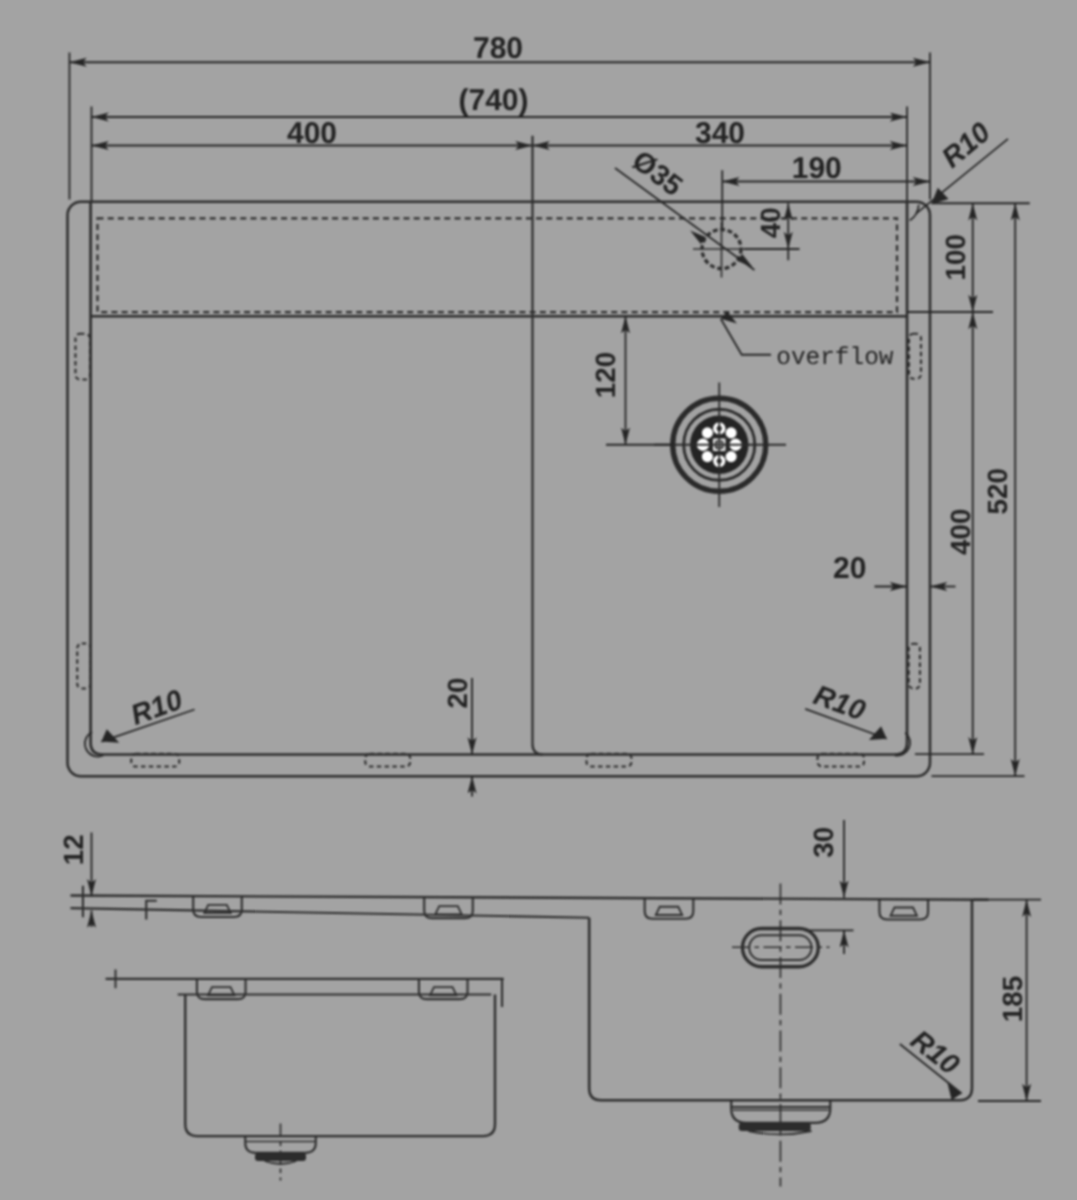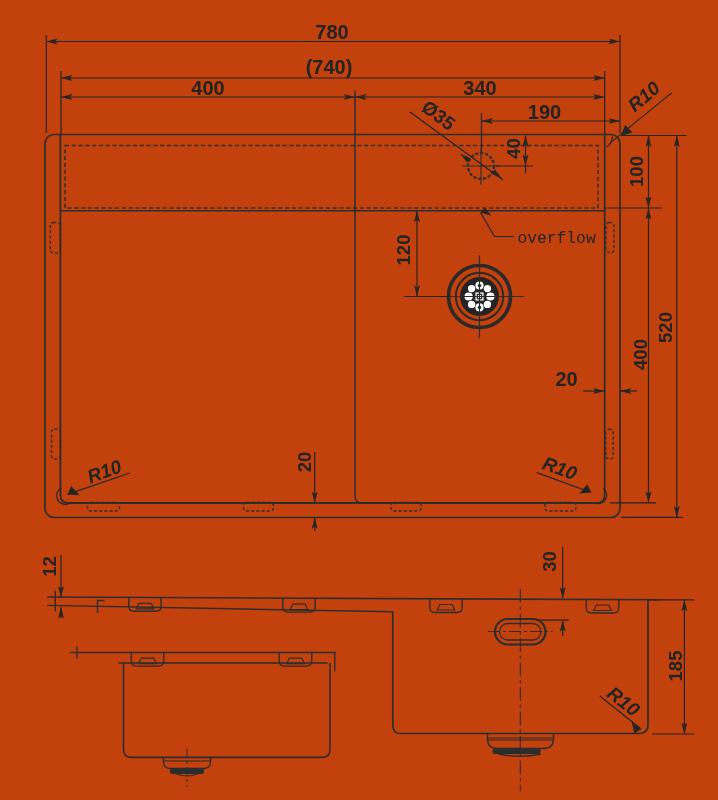--- a/index.html
+++ b/index.html
@@ -1,16 +1,16 @@
 <!DOCTYPE html>
 <html><head>
 <meta charset="utf-8">
 <style>
   html,body{margin:0;padding:0;background:#ffffff;}
-  .page{width:718px;height:800px;position:relative;background:#c2410c;overflow:hidden;}
+  .page{width:718px;height:800px;position:relative;background:#a3a3a3;overflow:hidden;}
   svg{position:absolute;left:0;top:0;filter:blur(0.55px);}
   text{font-family:"Liberation Sans", sans-serif;fill:#232323;font-weight:bold;}
   .mono{font-family:"Liberation Mono", monospace;font-weight:normal;}
 </style>
 </head>
 <body>
 <div class="page">
 <svg width="718" height="800" viewBox="0 0 718 800">
 <defs>
 <marker id="aE" markerUnits="userSpaceOnUse" markerWidth="14" markerHeight="8" refX="11.5" refY="3" orient="auto">

